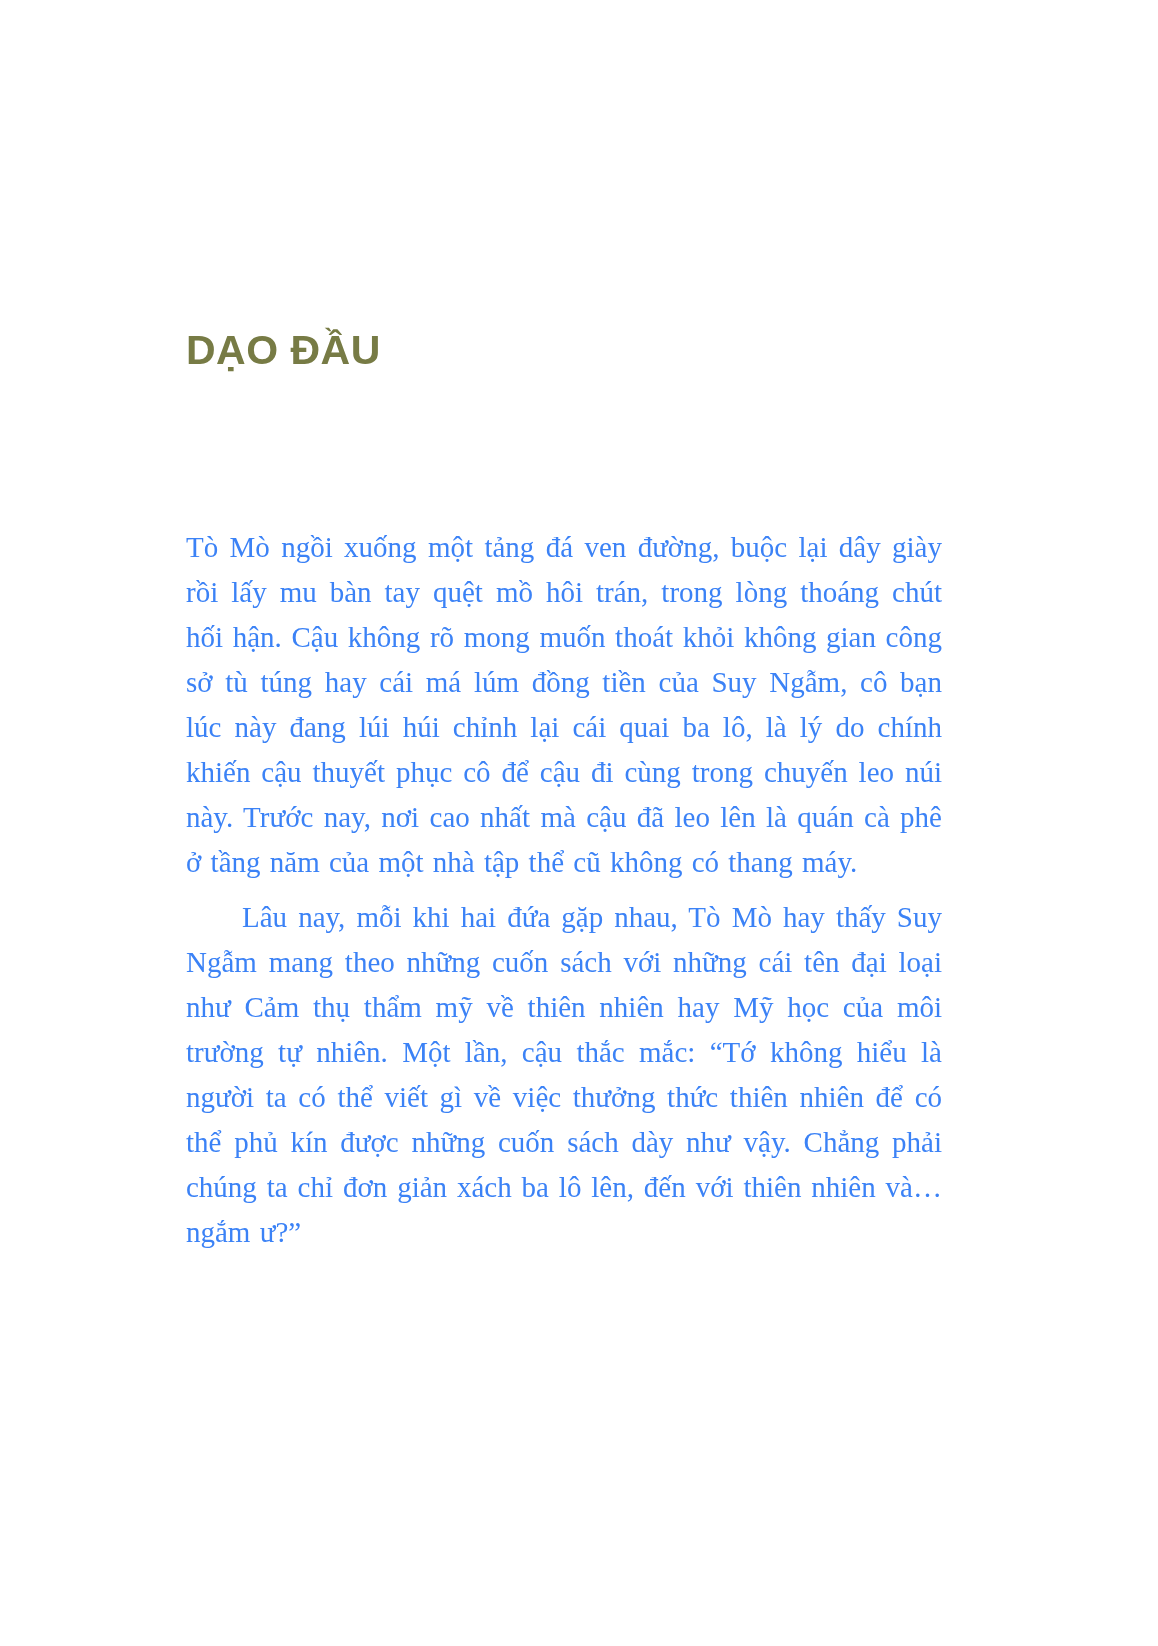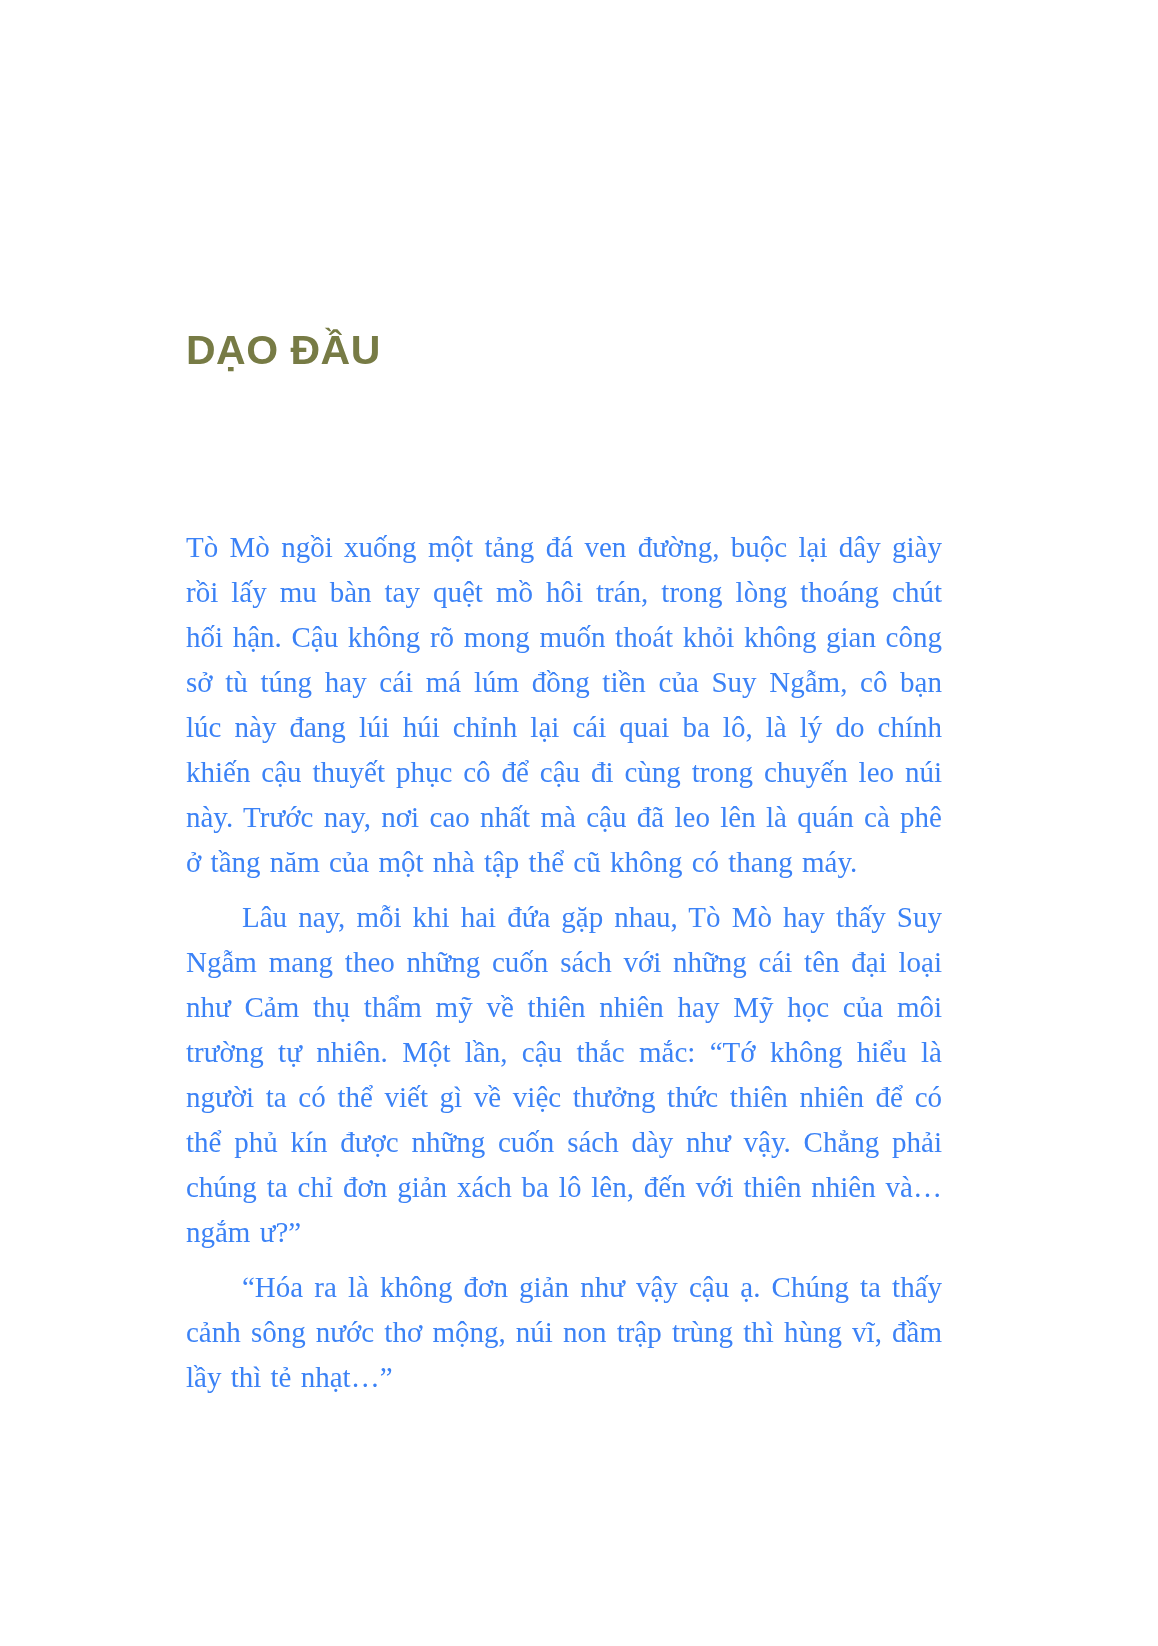--- a/index.html
+++ b/index.html
@@ -44,16 +44,15 @@
 </style>
 </head>
 <body>
 
 <div class="page">
   <div class="content">
     <h1 class="chapter-title">DẠO ĐẦU</h1>
     <div class="body-text">
       <p>Tò Mò ngồi xuống một tảng đá ven đường, buộc lại dây giày rồi lấy mu bàn tay quệt mồ hôi trán, trong lòng thoáng chút hối hận. Cậu không rõ mong muốn thoát khỏi không gian công sở tù túng hay cái má lúm đồng tiền của Suy Ngẫm, cô bạn lúc này đang lúi húi chỉnh lại cái quai ba lô, là lý do chính khiến cậu thuyết phục cô để cậu đi cùng trong chuyến leo núi này. Trước nay, nơi cao nhất mà cậu đã leo lên là quán cà phê ở tầng năm của một nhà tập thể cũ không có thang máy.</p>
       <p class="indented">Lâu nay, mỗi khi hai đứa gặp nhau, Tò Mò hay thấy Suy Ngẫm mang theo những cuốn sách với những cái tên đại loại như Cảm thụ thẩm mỹ về thiên nhiên hay Mỹ học của môi trường tự nhiên. Một lần, cậu thắc mắc: “Tớ không hiểu là người ta có thể viết gì về việc thưởng thức thiên nhiên để có thể phủ kín được những cuốn sách dày như vậy. Chẳng phải chúng ta chỉ đơn giản xách ba lô lên, đến với thiên nhiên và… ngắm ư?”</p>
-      <p class="indented">“Hóa ra là không đơn giản như vậy cậu ạ. Chúng ta thấy cảnh sông nước thơ mộng, núi non trập trùng thì hùng vĩ, đầm lầy thì tẻ nhạt…”</p>
     </div>
   </div>
 </div>
 
 </body></html>

